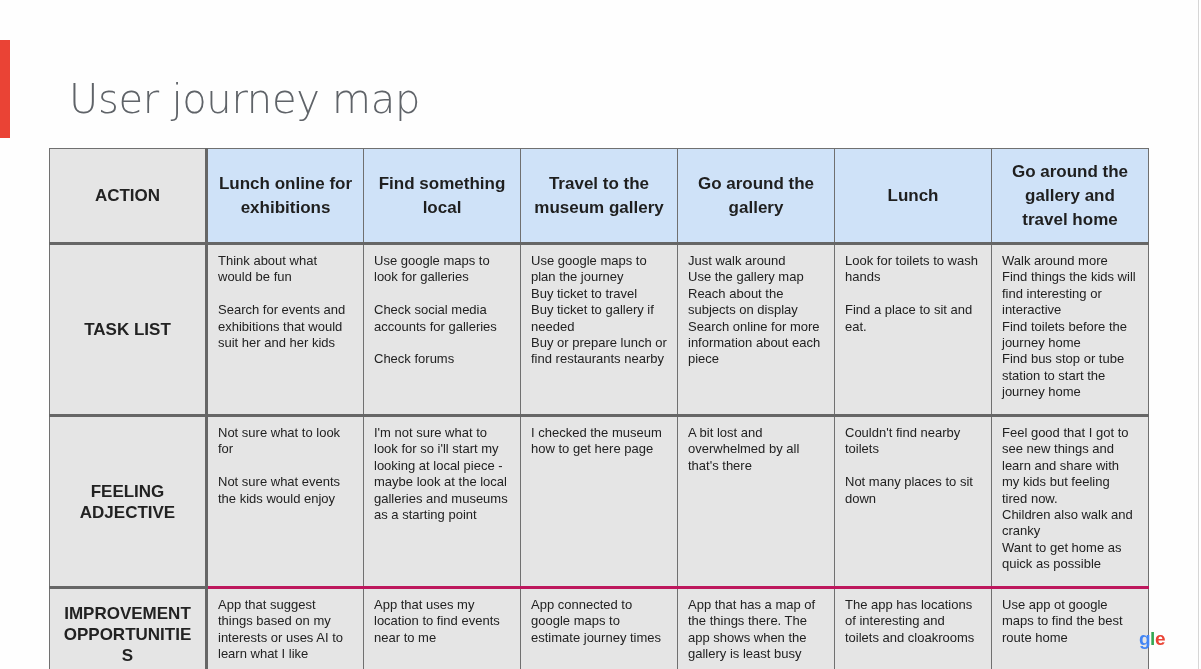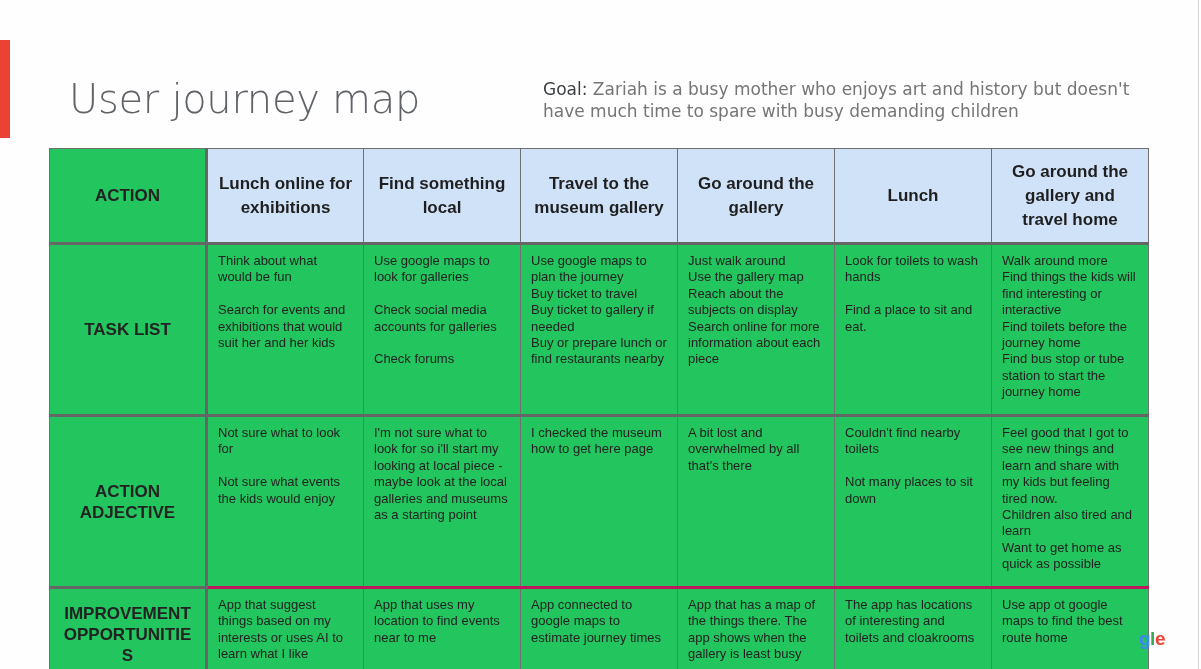--- a/index.html
+++ b/index.html
@@ -21,21 +21,21 @@
     font-size: 17px; line-height: 22px; color: #757575;
   }
   .goal .goal-label { color: #3c4043; }
   table.journey {
     position: absolute; left: 49px; top: 148px;
     border-collapse: collapse; table-layout: fixed;
     width: 1099px;
   }
   table.journey td {
     border: 1px solid #707070; vertical-align: top;
-    background: #22c55e; color: #222; padding: 0;
+    background: #e5e5e5; color: #222; padding: 0;
   }
   table.journey tr.row-action td { height: 93px; }
   table.journey tr.row-tasks td { height: 169px; }
   table.journey tr.row-feeling td { height: 169px; }
   table.journey tr.row-improve td { height: 90px; }
   td.row-label {
     text-align: center; vertical-align: middle !important;
     font-weight: bold; font-size: 17px; color: #1f1f1f; line-height: 21px;
     border-right: 3px solid #666 !important;
     border-bottom: 3px solid #666 !important;
@@ -60,21 +60,20 @@
   .google-logo .g1 { color: #4285f4; }
   .google-logo .g2 { color: #34a853; }
   .google-logo .g3 { color: #ea4335; }
 </style>
 </head>
 <body>
 
 <div class="slide">
   <div class="accent-bar"></div>
   <div class="title">User journey map</div>
-  <div class="goal"><span class="goal-label">Goal:</span><span> Zariah is a busy mother who enjoys art and history but doesn't have much time to spare with busy demanding children</span></div>
 
   <table class="journey">
     <colgroup>
       <col style="width:157px">
         <col style="width:157px">
         <col style="width:157px">
         <col style="width:157px">
         <col style="width:157px">
         <col style="width:157px">
         <col style="width:157px">
@@ -121,21 +120,21 @@
 Find a place to sit and eat.</div>
           </td>
       <td class="cell">
             <div class="txt"> Walk around more
 Find things the kids will find interesting or interactive
 Find toilets before the journey home
 Find bus stop or tube station to start the journey home</div>
           </td>
     </tr>
     <tr class="row-feeling">
-      <td class="row-label"><span style="width:110px">ACTION ADJECTIVE</span></td>
+      <td class="row-label"><span style="width:110px">FEELING ADJECTIVE</span></td>
       <td class="cell">
             <div class="txt">Not sure what to look for
 
 Not sure what events the kids would enjoy</div>
           </td>
       <td class="cell">
             <div class="txt">I'm not sure what to look for so i'll start my looking at local piece - maybe look at the local galleries and museums as a starting point</div>
           </td>
       <td class="cell">
             <div class="txt">I checked the museum how to get here page</div>
@@ -143,21 +142,21 @@
       <td class="cell">
             <div class="txt">A bit lost and overwhelmed by all that's there</div>
           </td>
       <td class="cell">
             <div class="txt">Couldn't find nearby toilets
 
 Not many places to sit down</div>
           </td>
       <td class="cell">
             <div class="txt">Feel good that I got to see new things and learn and share with my kids but feeling tired now.
-Children also tired and learn
+Children also walk and cranky
 Want to get home as quick as possible</div>
           </td>
     </tr>
     <tr class="row-improve">
       <td class="row-label" style="vertical-align:top !important; padding-top:14px;"><span style="width:128px; word-break:break-all;">IMPROVEMENT OPPORTUNITIES</span></td>
       <td class="cell">
             <div class="txt">App that suggest things based on my interests or uses AI to learn what I like</div>
           </td>
       <td class="cell">
             <div class="txt">App that uses my location to find events near to me</div>

